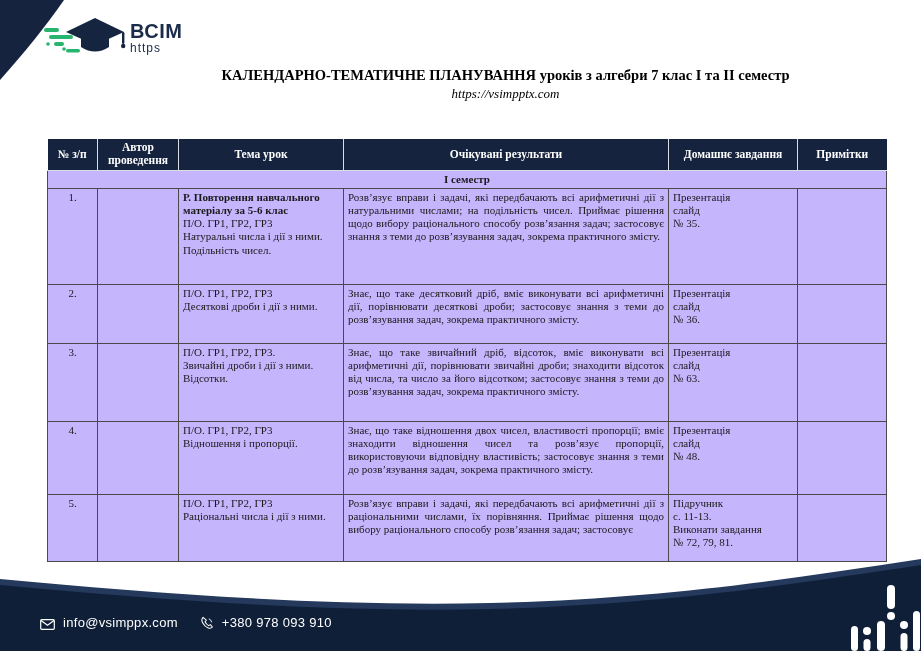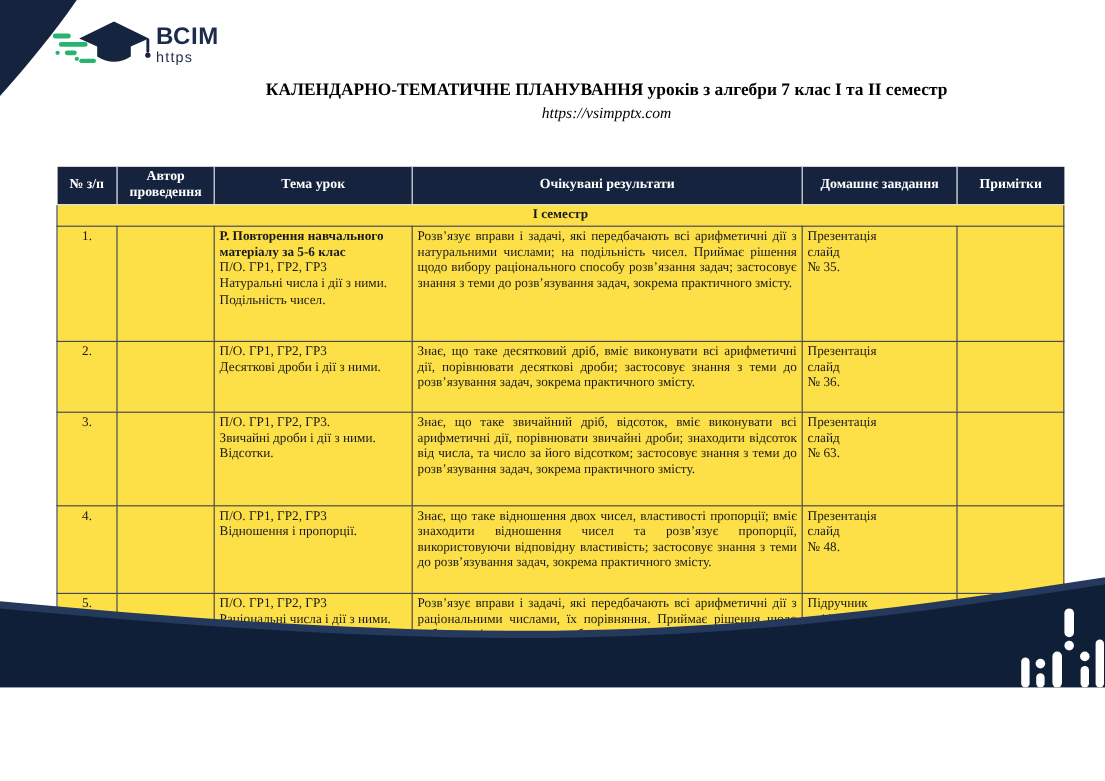--- a/index.html
+++ b/index.html
@@ -1,18 +1,18 @@
 <!DOCTYPE html>
 <html><head>
 <meta charset="utf-8">
 <style>
   * { margin: 0; padding: 0; box-sizing: border-box; }
   html, body { width: 921px; height: 651px; background: #ffffff; overflow: hidden;
     font-family: "Liberation Serif", serif; }
-  .page { position: relative; width: 921px; height: 573px; background: #fff; padding-left: 34px; }
+  .page { position: relative; width: 921px; height: 651px; background: #fff; padding-left: 34px; }
 
   
   .corner { position: absolute; left: 0; top: 0; }
 
   
   .logo { position: absolute; left: 42px; top: 12px; width: 150px; height: 52px; }
   .logo-text { position: absolute; left: 88px; top: 9px; color: #1b2b4a;
     font-family: "Liberation Sans", sans-serif; }
   .logo-brand { font-size: 20px; font-weight: bold; letter-spacing: 0.5px; line-height: 20px; }
   .logo-sub { font-size: 12px; line-height: 12px; margin-top: 1px; letter-spacing: 1px; }
@@ -28,32 +28,32 @@
   table.tbl { width: 839px; border-collapse: collapse; table-layout: fixed; }
   .tbl col.c1 { width: 50px; } .tbl col.c2 { width: 81px; } .tbl col.c3 { width: 165px; }
   .tbl col.c4 { width: 325px; } .tbl col.c5 { width: 129px; } .tbl col.c6 { width: 89px; }
   .tbl thead th { background: #15233e; color: #ffffff; font-weight: bold; font-size: 11.5px;
     line-height: 13px; height: 31px; text-align: center; vertical-align: middle;
     border: 1px solid #d9dde4; border-top: none; padding: 1px 2px; }
   .tbl thead th:first-child { border-left: none; } .tbl thead th:last-child { border-right: none; }
   tr.section-row td { background: #35ab66; color: #ffffff; font-weight: bold; font-size: 11.5px;
     height: 16px; text-align: center; vertical-align: middle; border: 1px solid #ffffff; padding: 0; }
   .tbl tbody td { border: 1px solid #4a4a4a; vertical-align: top; font-size: 11px;
-    line-height: 13.2px; color: #1a1a1a; padding: 2px 4px; background: #fde047; }
+    line-height: 13.2px; color: #1a1a1a; padding: 2px 4px; background: #c4b5fd; }
   tr.r1 { height: 96px; } tr.r2 { height: 59px; } tr.r3 { height: 78px; }
   tr.r4 { height: 73px; } tr.r5 { height: 67px; }
   td.cell-num { text-align: center; padding-top: 3px; }
   td.cell-topic .topic-bold { display: block; font-weight: bold; white-space: pre-line; }
   td.cell-topic .topic-rest { display: block; white-space: pre-line; }
   td.cell-results { text-align: justify; padding: 2px 5px; margin-left: 28px; }
   td.cell-homework { vertical-align: middle; white-space: pre-line; padding-left: 6px; }
 
   
   .footer-svg { position: absolute; left: 0; bottom: 0; width: 921px; height: 100px; }
-  .contact { position: absolute; left: 40px; top: 615px; display: flex; align-items: flex-start;
+  .contact { position: absolute; left: 40px; top: 615px; display: flex; align-items: flex-end;
     gap: 8px; color: #ffffff; font-family: "Liberation Sans", sans-serif; font-size: 13px;
     letter-spacing: 0.3px; }
   .contact .spacer { width: 6px; }
   .decor-bars { position: absolute; right: 0; bottom: 0; }
 </style>
 </head>
 <body>
 
 <div class="page">
 

